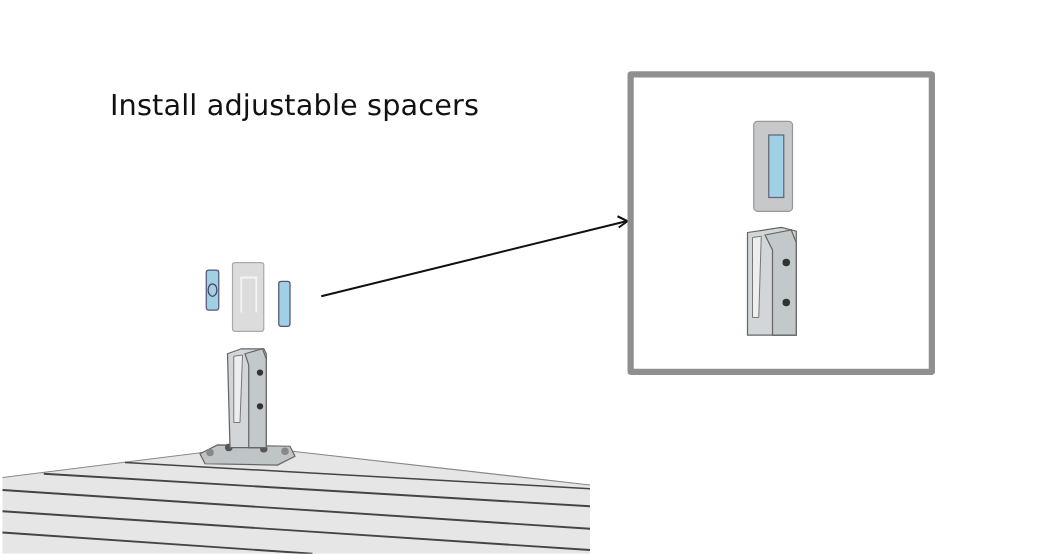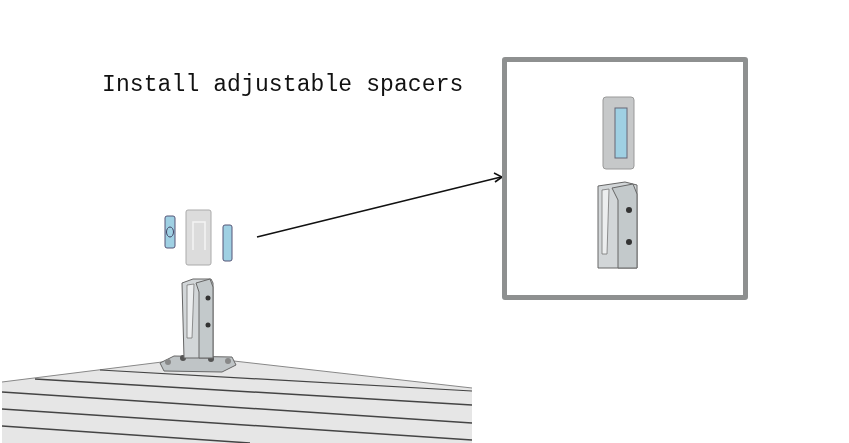--- a/index.html
+++ b/index.html
@@ -1,18 +1,18 @@
 <!DOCTYPE html>
 <html><head>
 <meta charset="utf-8">
 <style>
   html, body { margin: 0; padding: 0; background: #ffffff; }
   body { width: 849px; height: 443px; position: relative; overflow: hidden;
          font-family: "DejaVu Sans", sans-serif; }
-  .title { position: absolute; left: 102px; top: 72px; font-size: 23px; color: #111; letter-spacing: 0.1px; font-family: Liberation Mono, monospace; }
+  .title { position: absolute; left: 88px; top: 72px; font-size: 23px; color: #111; letter-spacing: 0.1px; }
   svg.scene { position: absolute; left: 0; top: 0; }
   .detail-box { position: absolute; left: 502px; top: 57px; width: 236px; height: 233px;
                 border: 5px solid #8e9090; border-radius: 3px; background: #fff; }
 </style>
 </head>
 <body>
 
 <div class="title">Install adjustable spacers</div>
 
 <svg class="scene" width="849" height="443" viewBox="0 0 849 443">

